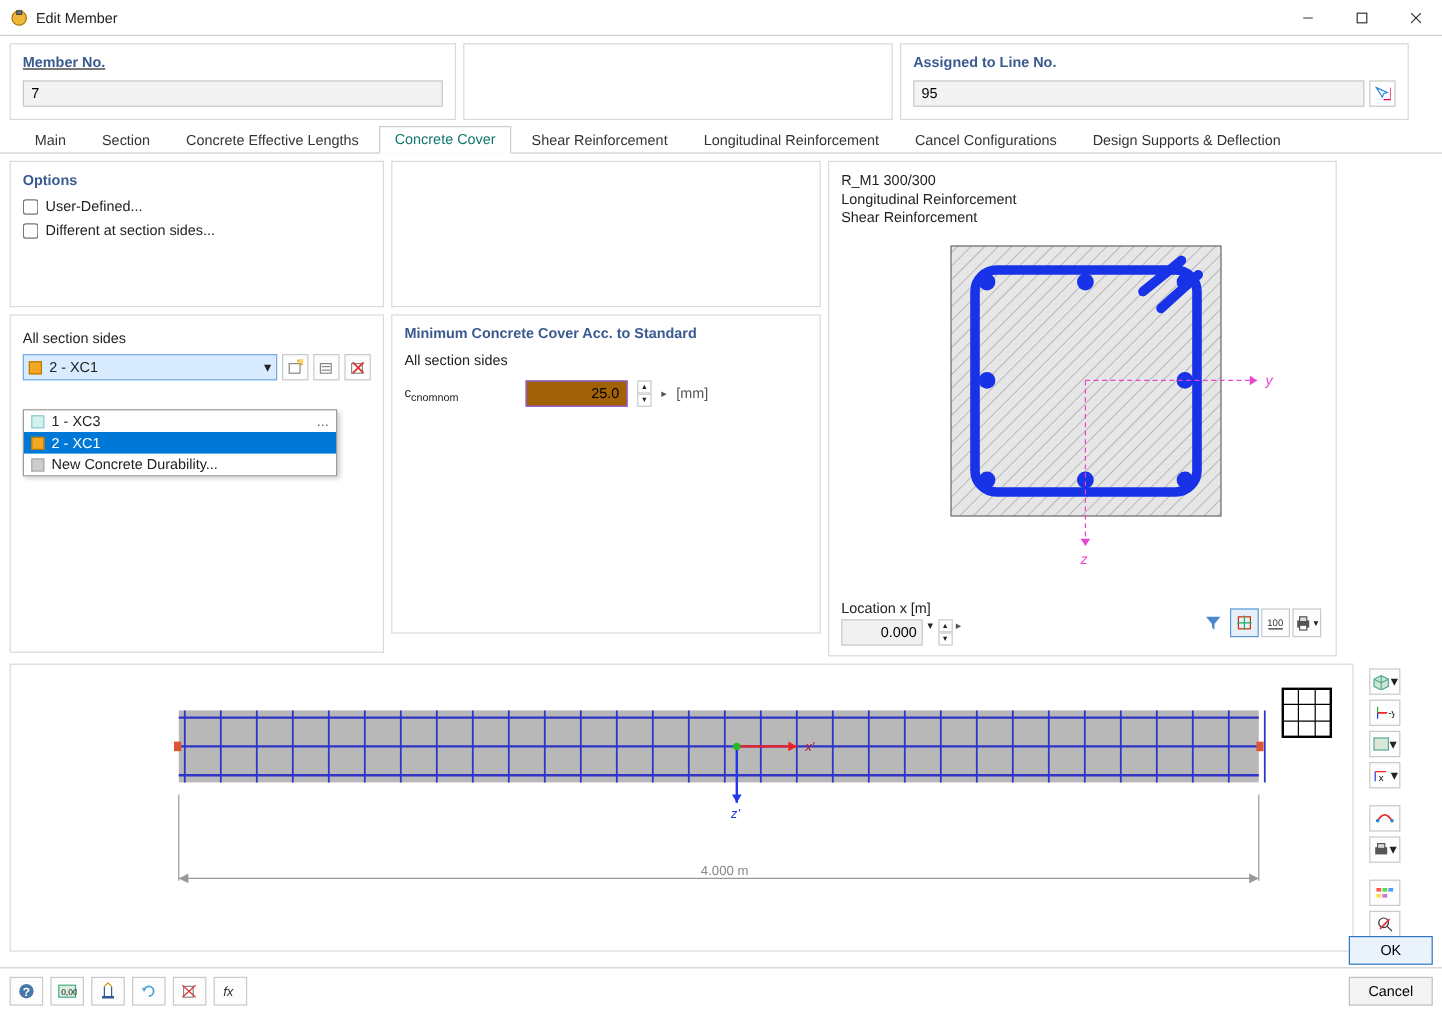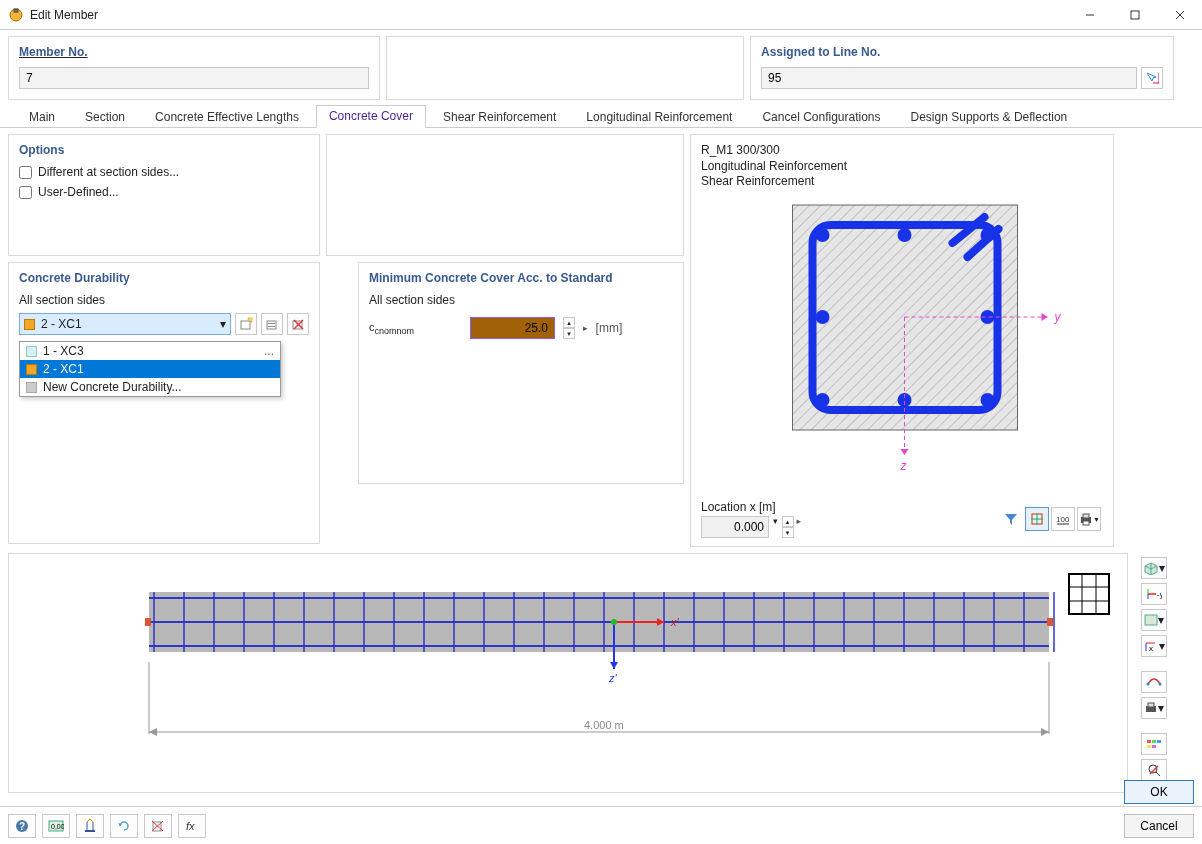--- a/index.html
+++ b/index.html
@@ -21,33 +21,33 @@
 .header-panel.right { width: 424px; }
 .panel-title { color:#3a5a8f; font-size:12px; font-weight:600; margin-bottom:8px; }
 .field-input { width:100%; height:22px; background:#f3f3f3; border:1px solid #c9c9c9; padding:0 6px; font-size:12px; }
 .assigned-row { display:flex; gap:4px; align-items:center; }
 .assigned-row .field-input { flex:1; }
 .pick-btn { width:22px; height:22px; border:1px solid #c9c9c9; background:#fff; display:flex; align-items:center; justify-content:center; }
 
 
 .tab-row { display:flex; align-items:flex-end; padding:6px 10px 0 16px; height:28px; border-bottom:1px solid #ccc; font-size:12px; background:#fff;}
 .tab { padding:3px 12px 4px 12px; border:1px solid transparent; border-bottom:none; color:#333; margin-right:4px; position:relative; top:1px; }
-.tab.active { border:1px solid #ccc; border-bottom:1px solid #fff; background:#fff; color:#4c1d95; }
+.tab.active { border:1px solid #ccc; border-bottom:1px solid #fff; background:#fff; color:#0f766e; }
 
 
 .main-row { display:flex; gap:6px; padding:6px 8px 0 8px; }
 .left-col { width:312px; display:flex; flex-direction:column; gap:6px; }
 .mid-col { width:358px; display:flex; flex-direction:column; gap:6px; }
 .right-col { width:424px; }
 .options-panel { height:122px; padding:8px 10px; }
 .check-row { display:flex; align-items:center; gap:6px; margin-top:6px; font-size:12px;}
 .check-row input[type=checkbox]{ width:13px; height:13px; }
 .blank-panel { height:122px; }
 .durability-panel { height:282px; padding:8px 10px; position:relative; overflow:visible; }
-.cover-panel { height:222px; padding:8px 10px;margin-left:32px; }
+.cover-panel { height:266px; padding:8px 10px; }
 .sublabel { font-size:12px; margin:4px 0 6px 0; }
 
 .combo-row { display:flex; gap:4px; align-items:center; }
 .combo { flex:1; height:22px; background:#d8ebff; border:1px solid #7aa9e0; display:flex; align-items:center; padding:0 4px; font-size:12px; position:relative;}
 .combo .swatch { width:11px; height:11px; background:#f5a623; border:1px solid #b97a00; margin-right:6px; }
 .combo .caret { margin-left:auto; }
 .icon-btn { width:22px; height:22px; border:1px solid #c9c9c9; background:#fdfdfd; display:flex; align-items:center; justify-content:center; font-size:10px;}
 
 .dropdown { position:absolute; left:10px; top:78px; width:262px; background:#fff; border:1px solid #9a9a9a; box-shadow:2px 2px 4px rgba(0,0,0,.2); z-index:10; }
 .dropdown .opt { display:flex; align-items:center; padding:2px 6px; height:18px; font-size:12px;}
@@ -155,29 +155,28 @@
     <div class="tab">Cancel Configurations</div>
     <div class="tab">Design Supports &amp; Deflection</div>
   </div>
 
 <div class="main-row">
   <div class="left-col">
     <div class="panel options-panel">
       <div class="panel-title">Options</div>
       <label class="check-row">
           <input type="checkbox" style="">
-          <span>Different at section sides...</span>
+          <span>User-Defined...</span>
         </label>
       <label class="check-row">
           <input type="checkbox" style="">
-          <span>User-Defined...</span>
+          <span>Different at section sides...</span>
         </label>
     </div>
     <div class="panel durability-panel">
-      <div class="panel-title">Concrete Durability</div>
       <div class="sublabel">All section sides</div>
       <div class="combo-row">
         <div class="combo">
           <span class="swatch"></span>
           <span>2 - XC1</span>
           <span class="caret">▾</span>
         </div>
         <div class="icon-btn">
             <svg width="14" height="14">
               <rect x="2" y="4" width="9" height="8" fill="#fff" stroke="#888"></rect>

